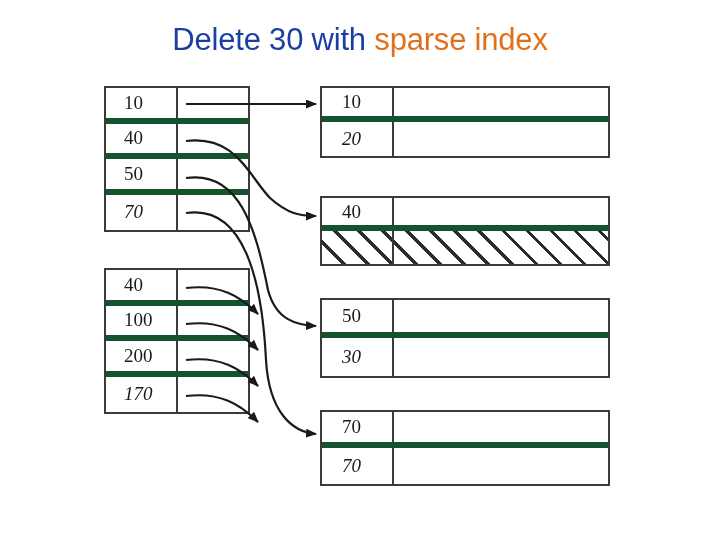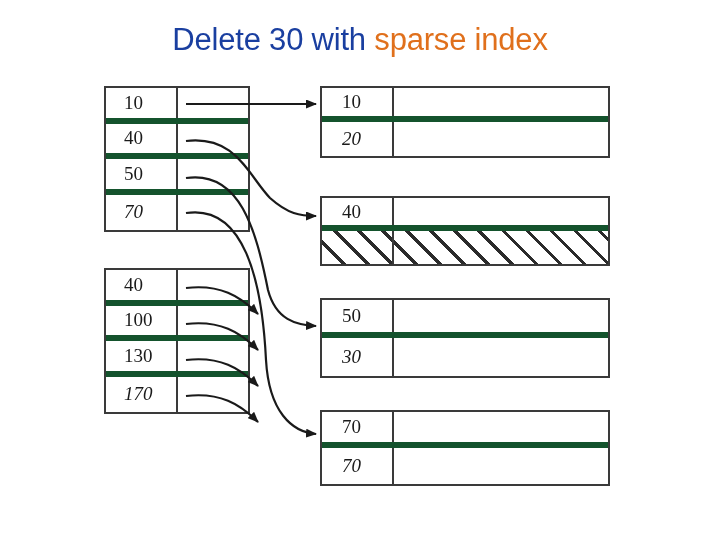--- a/index.html
+++ b/index.html
@@ -130,21 +130,21 @@
   <div class="blk index-blk" style="left:104px; top:268px; width:146px; height:146px;">
     <div class="row">
       <div class="cell-key">40</div>
       <div class="cell-rest"></div>
     </div>
     <div class="row">
       <div class="cell-key">100</div>
       <div class="cell-rest"></div>
     </div>
     <div class="row">
-      <div class="cell-key">130</div>
+      <div class="cell-key">200</div>
       <div class="cell-rest"></div>
     </div>
     <div class="row">
       <div class="cell-key">170</div>
       <div class="cell-rest"></div>
     </div>
   </div>
 
   <div class="blk data-blk" style="left:320px; top:86px; width:290px; height:72px;">
     <div class="row">

